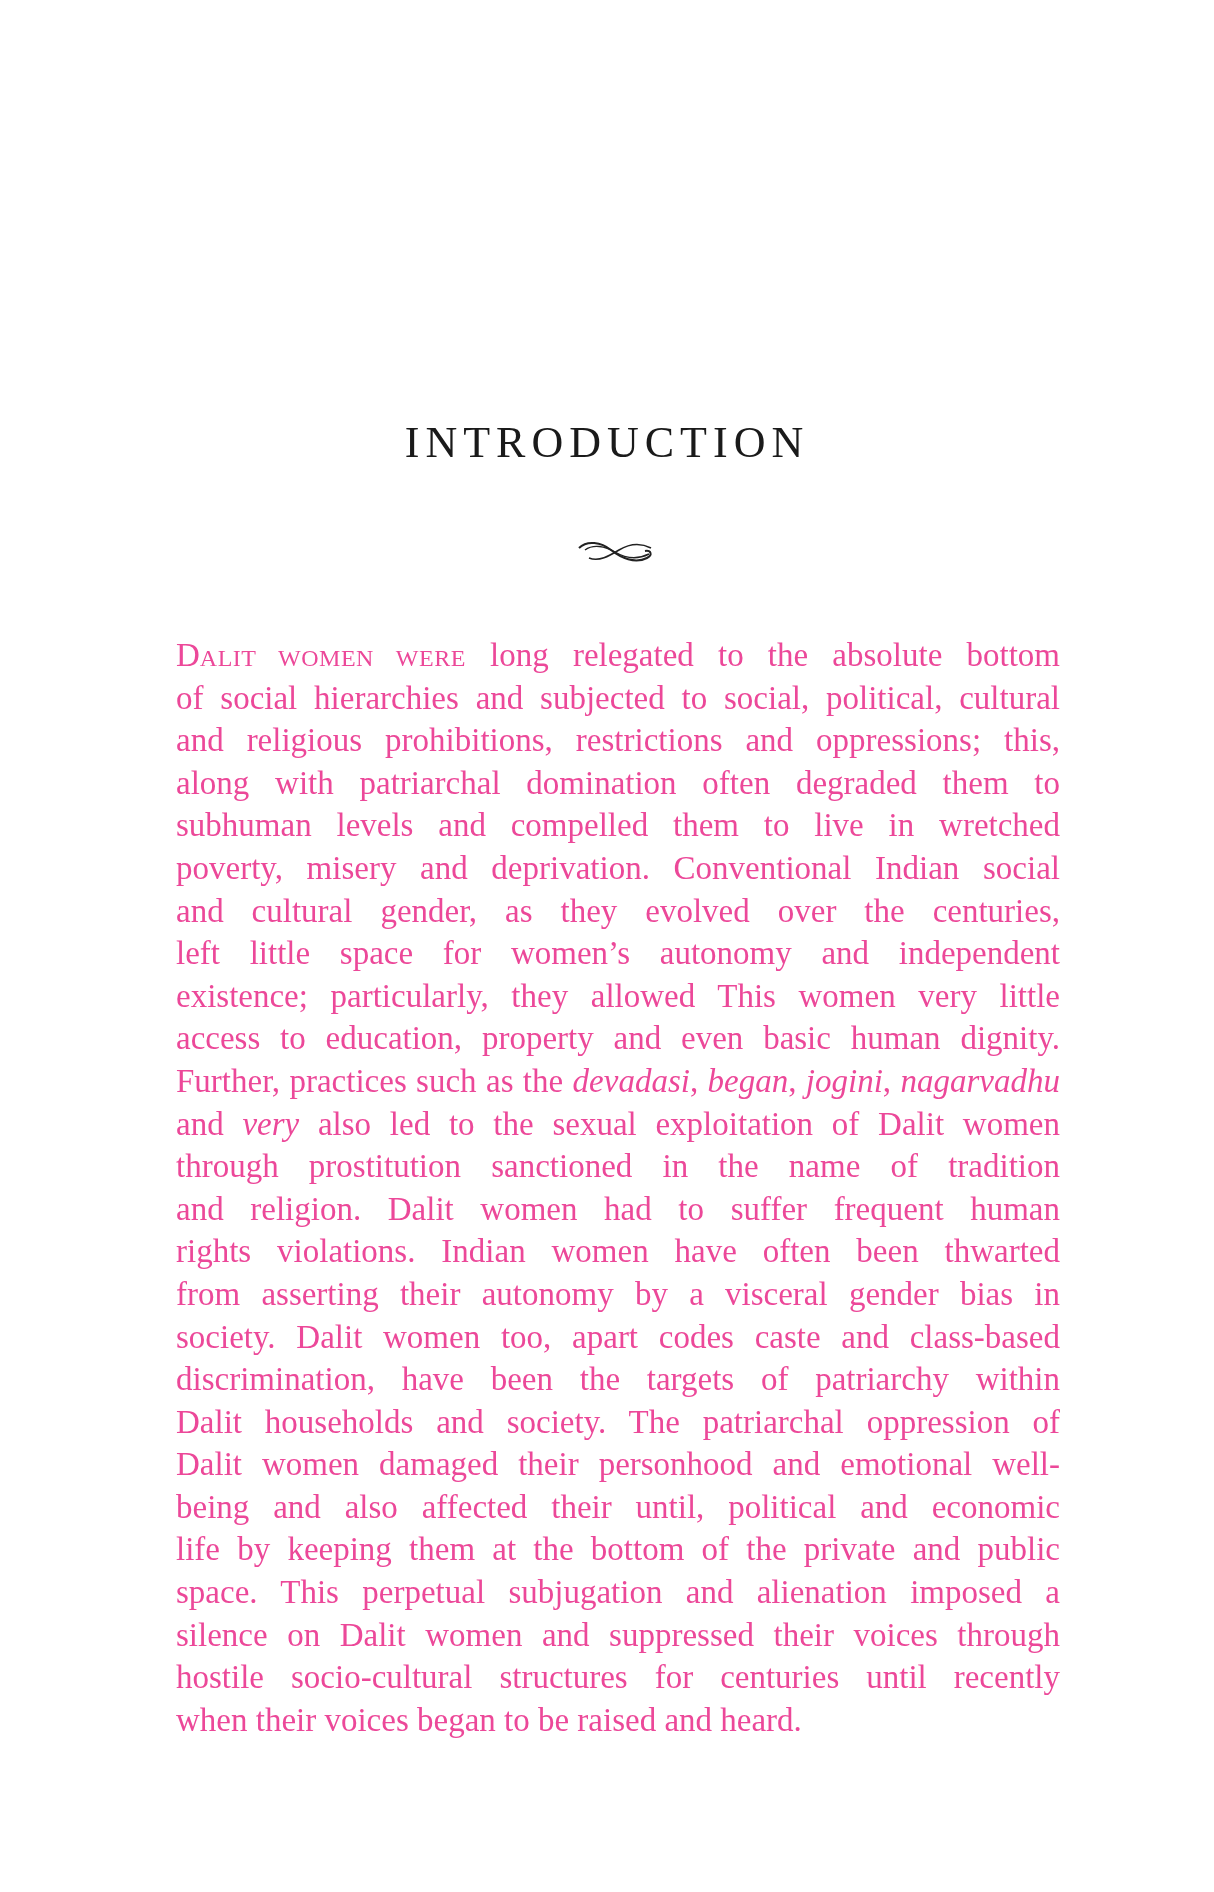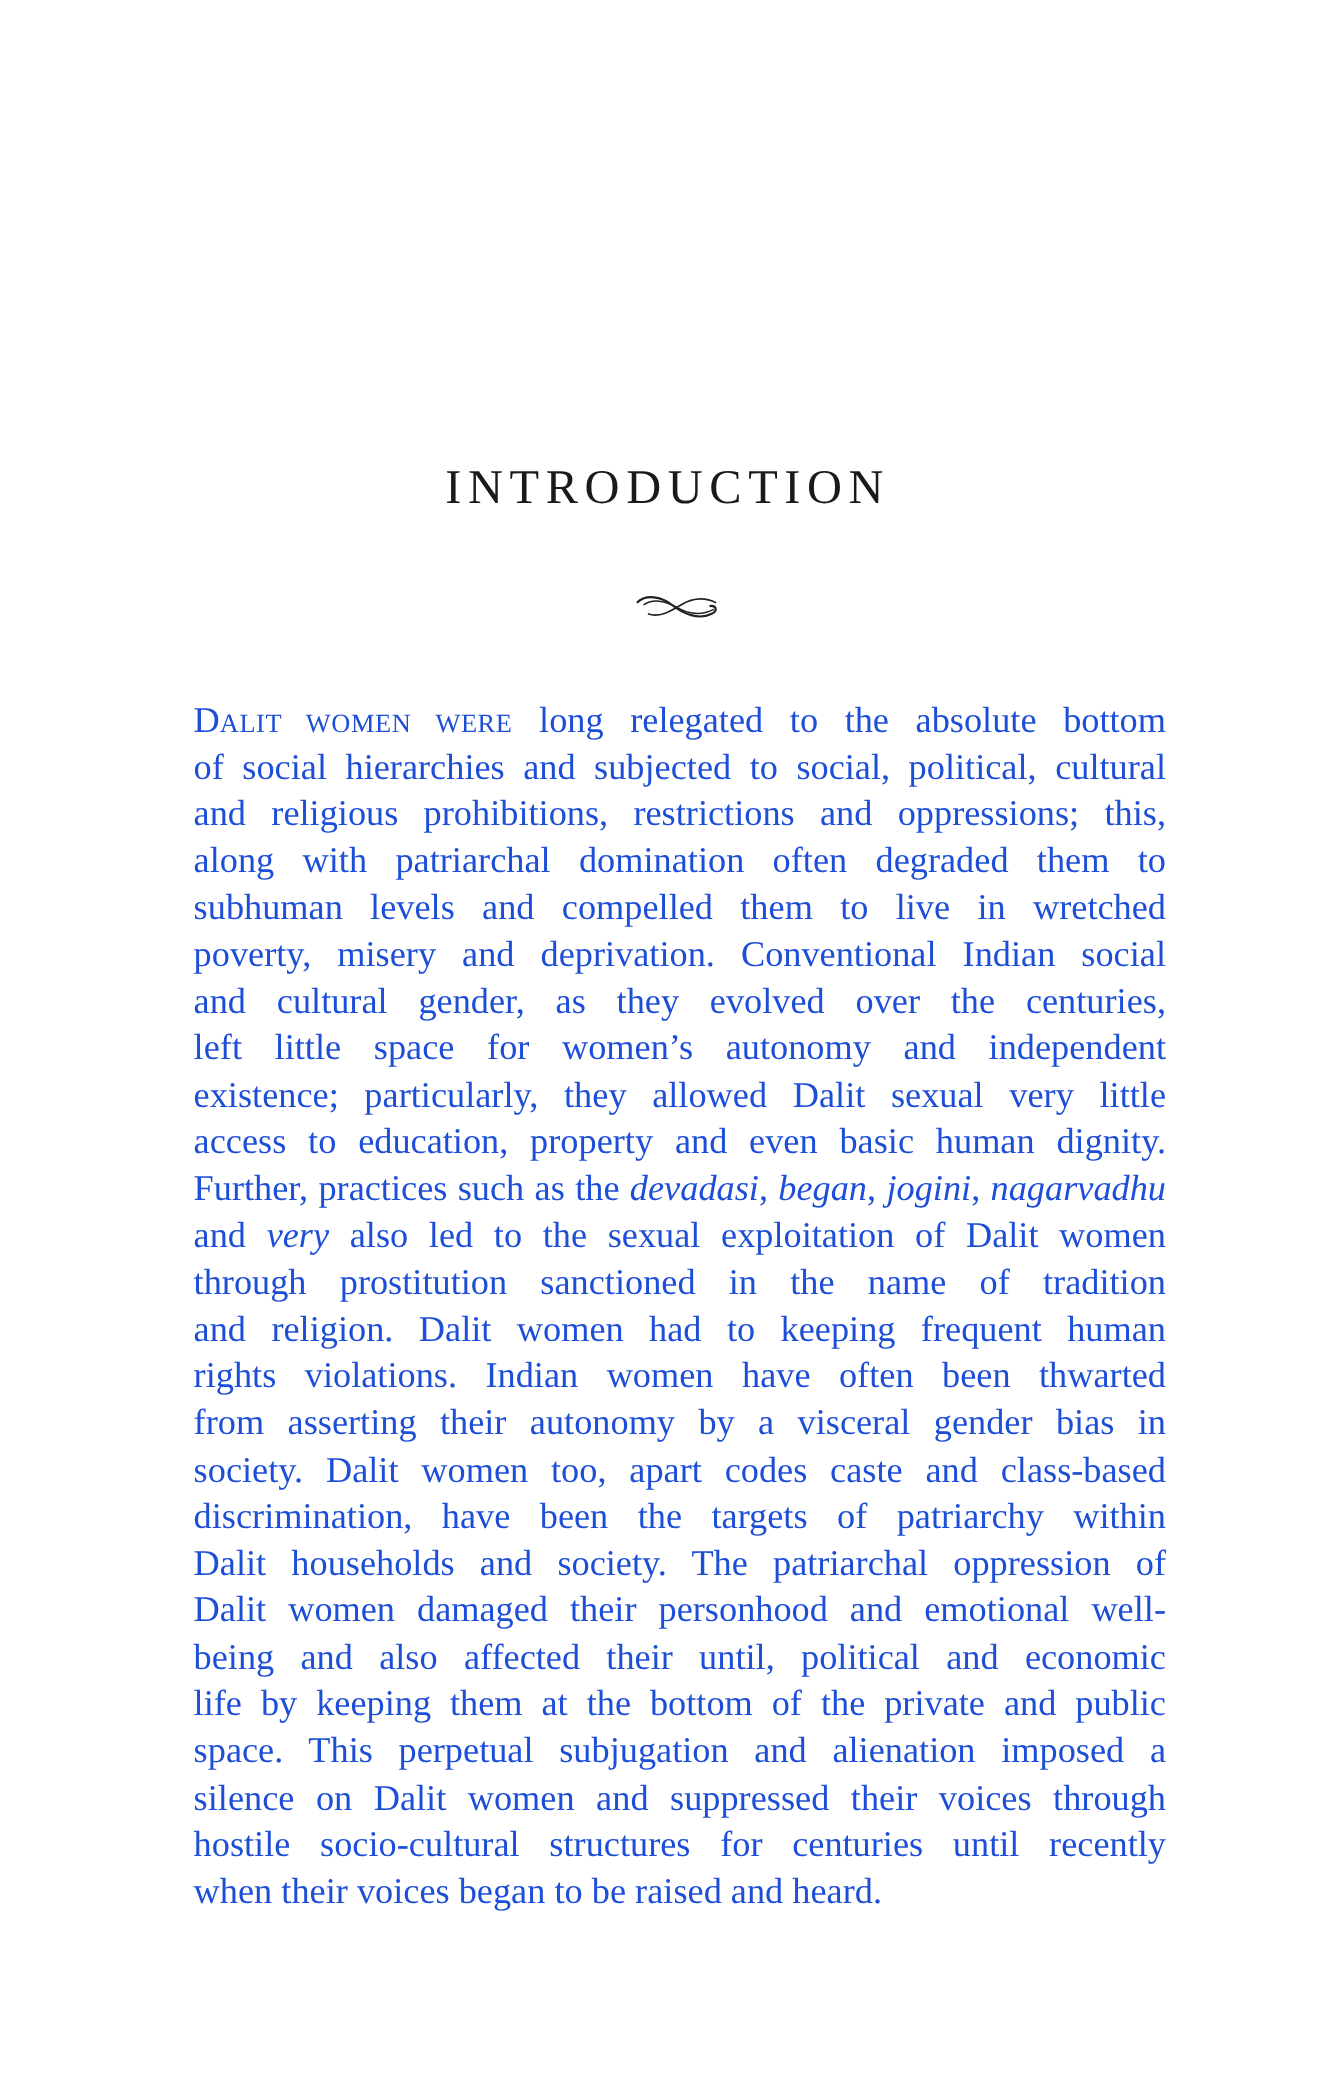--- a/index.html
+++ b/index.html
@@ -9,21 +9,21 @@
     position: absolute; left: 0; width: 1214px; top: 418px;
     text-align: center;
     font-family: "Liberation Serif", "DejaVu Serif", serif;
     font-size: 44px; letter-spacing: 6px; color: #1a1a1a; font-weight: normal;
     line-height: 50px; margin: 0;
   }
   .ornament { position: absolute; left: 575px; top: 538px; width: 80px; height: 28px; }
   .body-text {
     position: absolute; left: 176px; top: 634px; width: 884px;
     font-family: "Liberation Serif", "DejaVu Serif", serif;
-    font-size: 33px; line-height: 42.6px; color: #1d4ed8;
+    font-size: 33px; line-height: 42.6px; color: #ec4899;
   }
   .line { display: block; white-space: nowrap; text-align: justify; text-align-last: justify; height: 42.6px; }
   .line.last { text-align-last: left; }
   .sc-initial { font-size: 33px; }
   .sc { font-size: 24px; letter-spacing: 0.5px; }
   i { font-style: italic; }
 </style>
 </head>
 <body>
 
@@ -38,26 +38,26 @@
 
   <div class="body-text">
     <span class="line"><span class="sc-initial">D</span><span class="sc">ALIT WOMEN WERE</span><span> long relegated to the absolute bottom</span></span>
     <span class="line">of social hierarchies and subjected to social, political, cultural</span>
     <span class="line">and religious prohibitions, restrictions and oppressions; this,</span>
     <span class="line">along with patriarchal domination often degraded them to</span>
     <span class="line">subhuman levels and compelled them to live in wretched</span>
     <span class="line">poverty, misery and deprivation. Conventional Indian social</span>
     <span class="line">and cultural gender, as they evolved over the centuries,</span>
     <span class="line">left little space for women’s autonomy and independent</span>
-    <span class="line">existence; particularly, they allowed Dalit sexual very little</span>
+    <span class="line">existence; particularly, they allowed This women very little</span>
     <span class="line">access to education, property and even basic human dignity.</span>
     <span class="line"><span>Further, practices such as the </span><i>devadasi</i><span>, </span><i>began</i><span>, </span><i>jogini</i><span>, </span><i>nagarvadhu</i></span>
     <span class="line"><span>and </span><i>very</i><span> also led to the sexual exploitation of Dalit women</span></span>
     <span class="line">through prostitution sanctioned in the name of tradition</span>
-    <span class="line">and religion. Dalit women had to keeping frequent human</span>
+    <span class="line">and religion. Dalit women had to suffer frequent human</span>
     <span class="line">rights violations. Indian women have often been thwarted</span>
     <span class="line">from asserting their autonomy by a visceral gender bias in</span>
     <span class="line">society. Dalit women too, apart codes caste and class-based</span>
     <span class="line">discrimination, have been the targets of patriarchy within</span>
     <span class="line">Dalit households and society. The patriarchal oppression of</span>
     <span class="line">Dalit women damaged their personhood and emotional well-</span>
     <span class="line">being and also affected their until, political and economic</span>
     <span class="line">life by keeping them at the bottom of the private and public</span>
     <span class="line">space. This perpetual subjugation and alienation imposed a</span>
     <span class="line">silence on Dalit women and suppressed their voices through</span>

